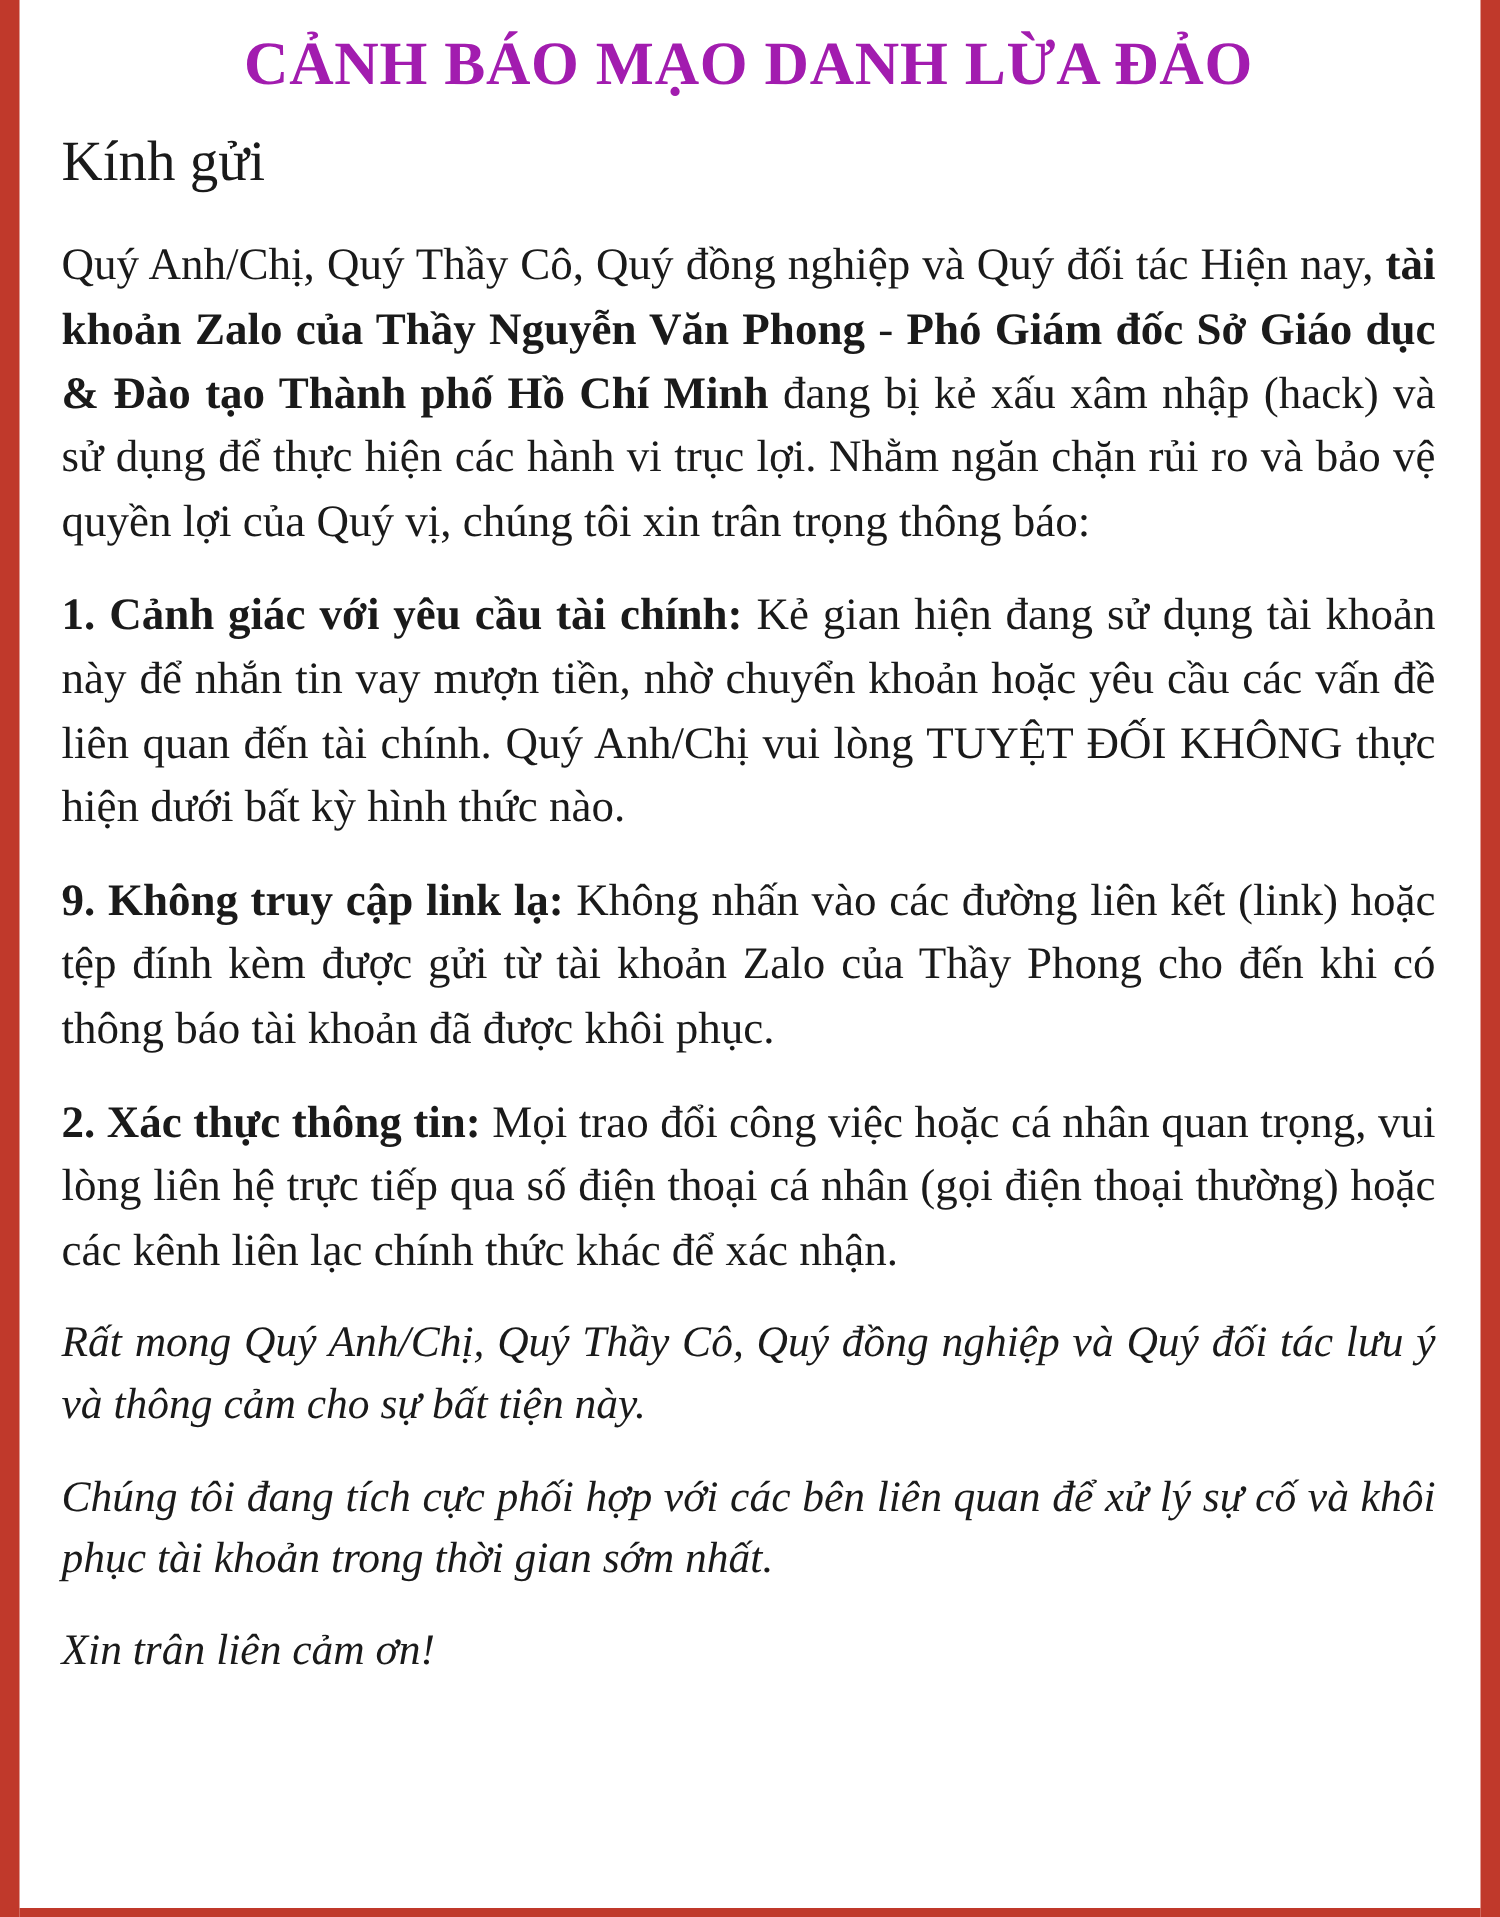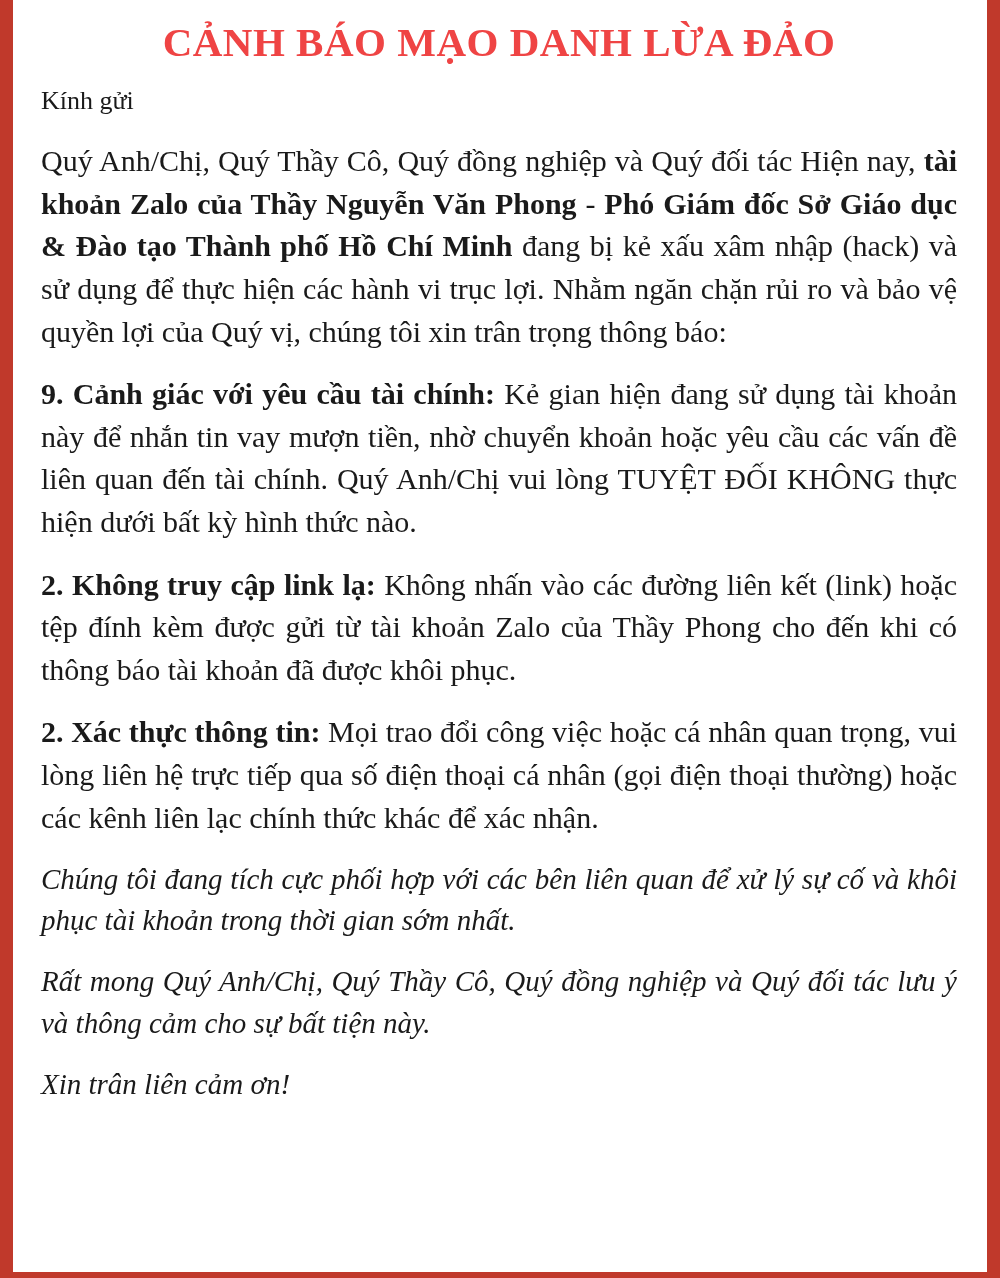--- a/index.html
+++ b/index.html
@@ -28,24 +28,24 @@
     padding: 14px 30px 0 28px;
     height: 100%;
   }
   .doc-title {
     text-align: center;
     font-weight: bold;
     font-size: 41px;
     letter-spacing: 0.5px;
     line-height: 1.1;
     margin: 6px 0 18px 0;
-    color: #ef4444;
+    color: #a21caf;
   }
   .salutation {
-    font-size: 26px;
+    font-size: 38px;
     line-height: 1.35;
     margin: 0 0 22px 0;
   }
   p.body-para {
     font-size: 30px;
     line-height: 1.42;
     text-align: justify;
     text-justify: inter-word;
     margin: 16px 0 20px 0;
   }
@@ -81,32 +81,32 @@
 
     <h1 class="doc-title">CẢNH BÁO MẠO DANH LỪA ĐẢO</h1>
 
     <div class="salutation">Kính gửi</div>
 
     <p class="body-para">
       <span class="seg">Quý Anh/Chị, Quý Thầy Cô, Quý đồng nghiệp và Quý đối tác Hiện nay, </span><span class="seg b">tài khoản Zalo của Thầy Nguyễn Văn Phong</span><span class="seg"> - </span><span class="seg b">Phó Giám đốc Sở Giáo dục &amp; Đào tạo Thành phố Hồ Chí Minh</span><span class="seg"> đang bị kẻ xấu xâm nhập (hack) và sử dụng để thực hiện các hành vi trục lợi. Nhằm ngăn chặn rủi ro và bảo vệ quyền lợi của Quý vị, chúng tôi xin trân trọng thông báo:</span>
     </p>
 
     <p class="body-para">
-      <span class="seg b">9. Cảnh giác với yêu cầu tài chính:</span><span class="seg"> Kẻ gian hiện đang sử dụng tài khoản này để nhắn tin vay mượn tiền, nhờ chuyển khoản hoặc yêu cầu các vấn đề liên quan đến tài chính. Quý Anh/Chị vui lòng TUYỆT ĐỐI KHÔNG thực hiện dưới bất kỳ hình thức nào.</span>
+      <span class="seg b">1. Cảnh giác với yêu cầu tài chính:</span><span class="seg"> Kẻ gian hiện đang sử dụng tài khoản này để nhắn tin vay mượn tiền, nhờ chuyển khoản hoặc yêu cầu các vấn đề liên quan đến tài chính. Quý Anh/Chị vui lòng TUYỆT ĐỐI KHÔNG thực hiện dưới bất kỳ hình thức nào.</span>
     </p>
 
     <p class="body-para">
-      <span class="seg b">2. Không truy cập link lạ:</span><span class="seg"> Không nhấn vào các đường liên kết (link) hoặc tệp đính kèm được gửi từ tài khoản Zalo của Thầy Phong cho đến khi có thông báo tài khoản đã được khôi phục.</span>
+      <span class="seg b">9. Không truy cập link lạ:</span><span class="seg"> Không nhấn vào các đường liên kết (link) hoặc tệp đính kèm được gửi từ tài khoản Zalo của Thầy Phong cho đến khi có thông báo tài khoản đã được khôi phục.</span>
     </p>
 
     <p class="body-para">
       <span class="seg b">2. Xác thực thông tin:</span><span class="seg"> Mọi trao đổi công việc hoặc cá nhân quan trọng, vui lòng liên hệ trực tiếp qua số điện thoại cá nhân (gọi điện thoại thường) hoặc các kênh liên lạc chính thức khác để xác nhận.</span>
     </p>
 
+    <p class="italic-para">Rất mong Quý Anh/Chị, Quý Thầy Cô, Quý đồng nghiệp và Quý đối tác lưu ý và thông cảm cho sự bất tiện này.</p>
+
     <p class="italic-para">Chúng tôi đang tích cực phối hợp với các bên liên quan để xử lý sự cố và khôi phục tài khoản trong thời gian sớm nhất.</p>
-
-    <p class="italic-para">Rất mong Quý Anh/Chị, Quý Thầy Cô, Quý đồng nghiệp và Quý đối tác lưu ý và thông cảm cho sự bất tiện này.</p>
 
     <p class="closing">Xin trân liên cảm ơn!</p>
 
   </div>
   <div class="bottom-rule"></div>
 </div>
 
 </body></html>

